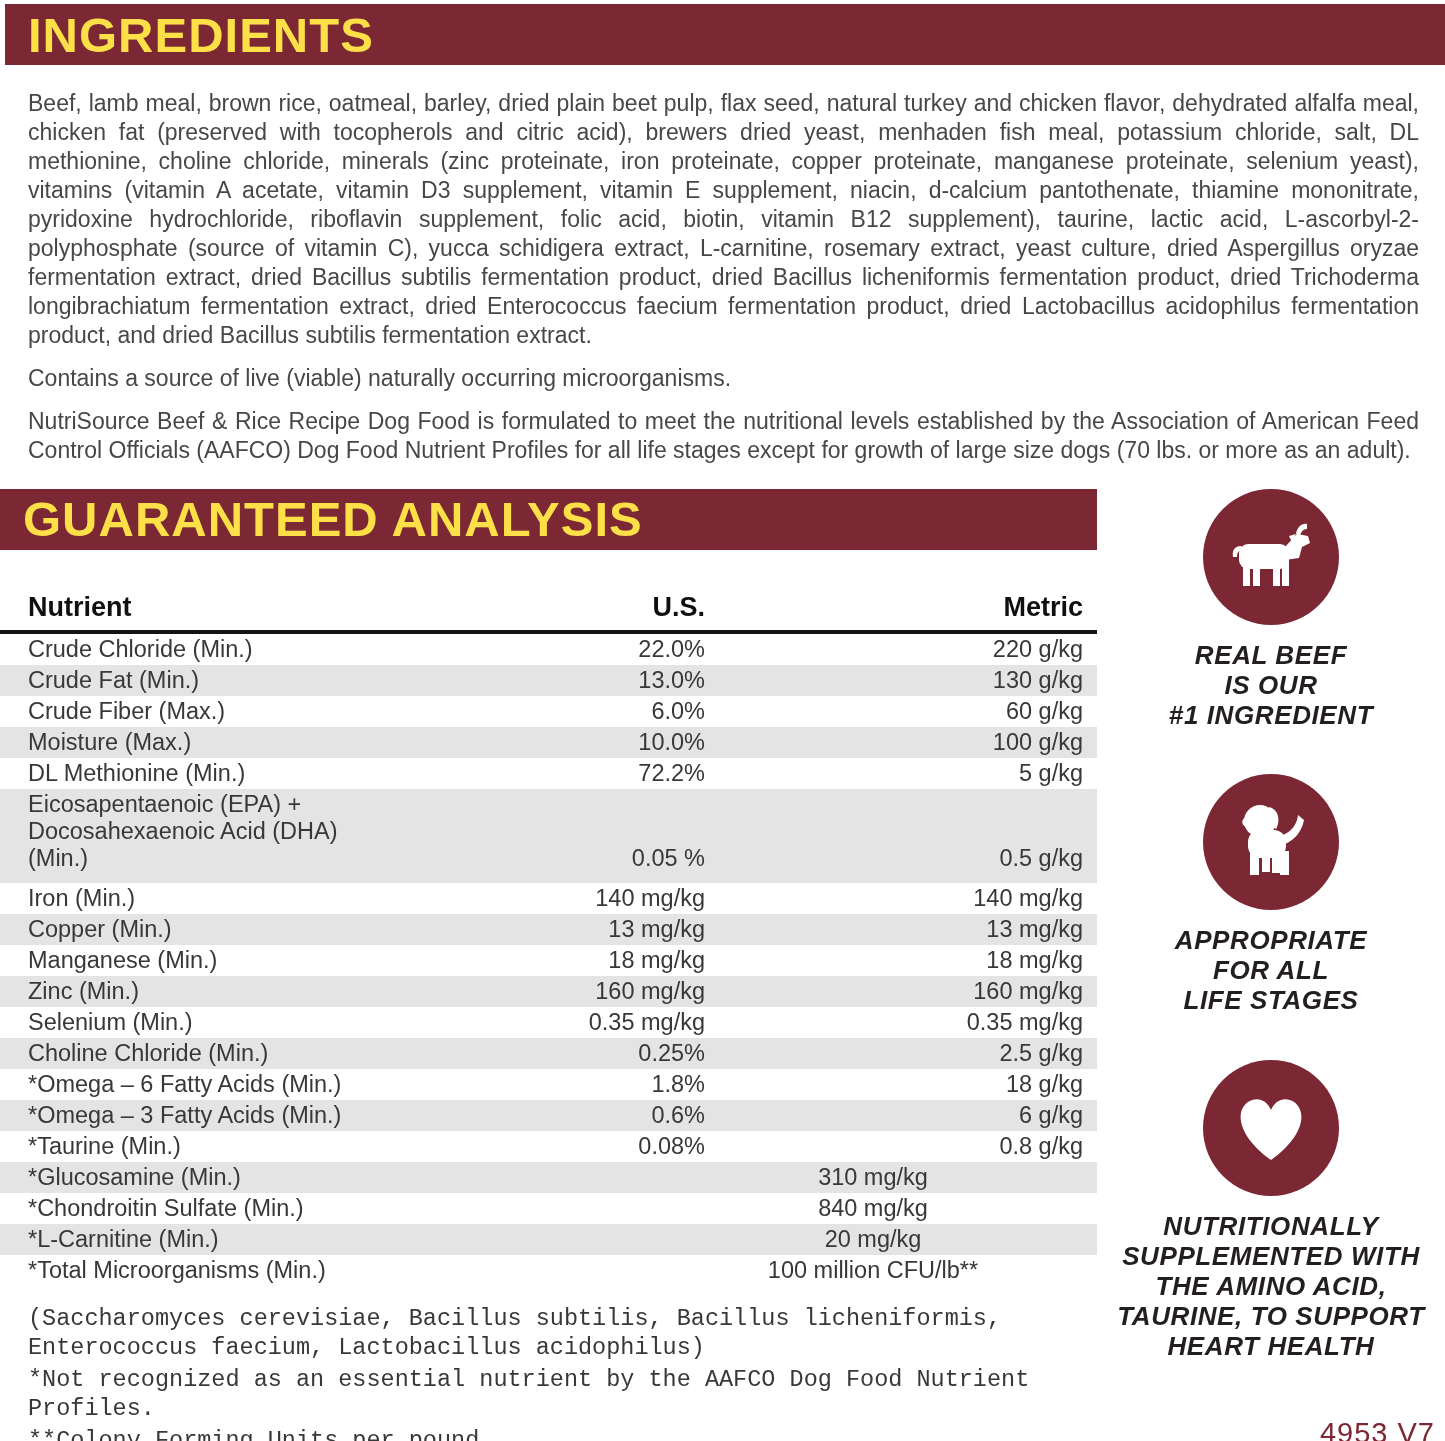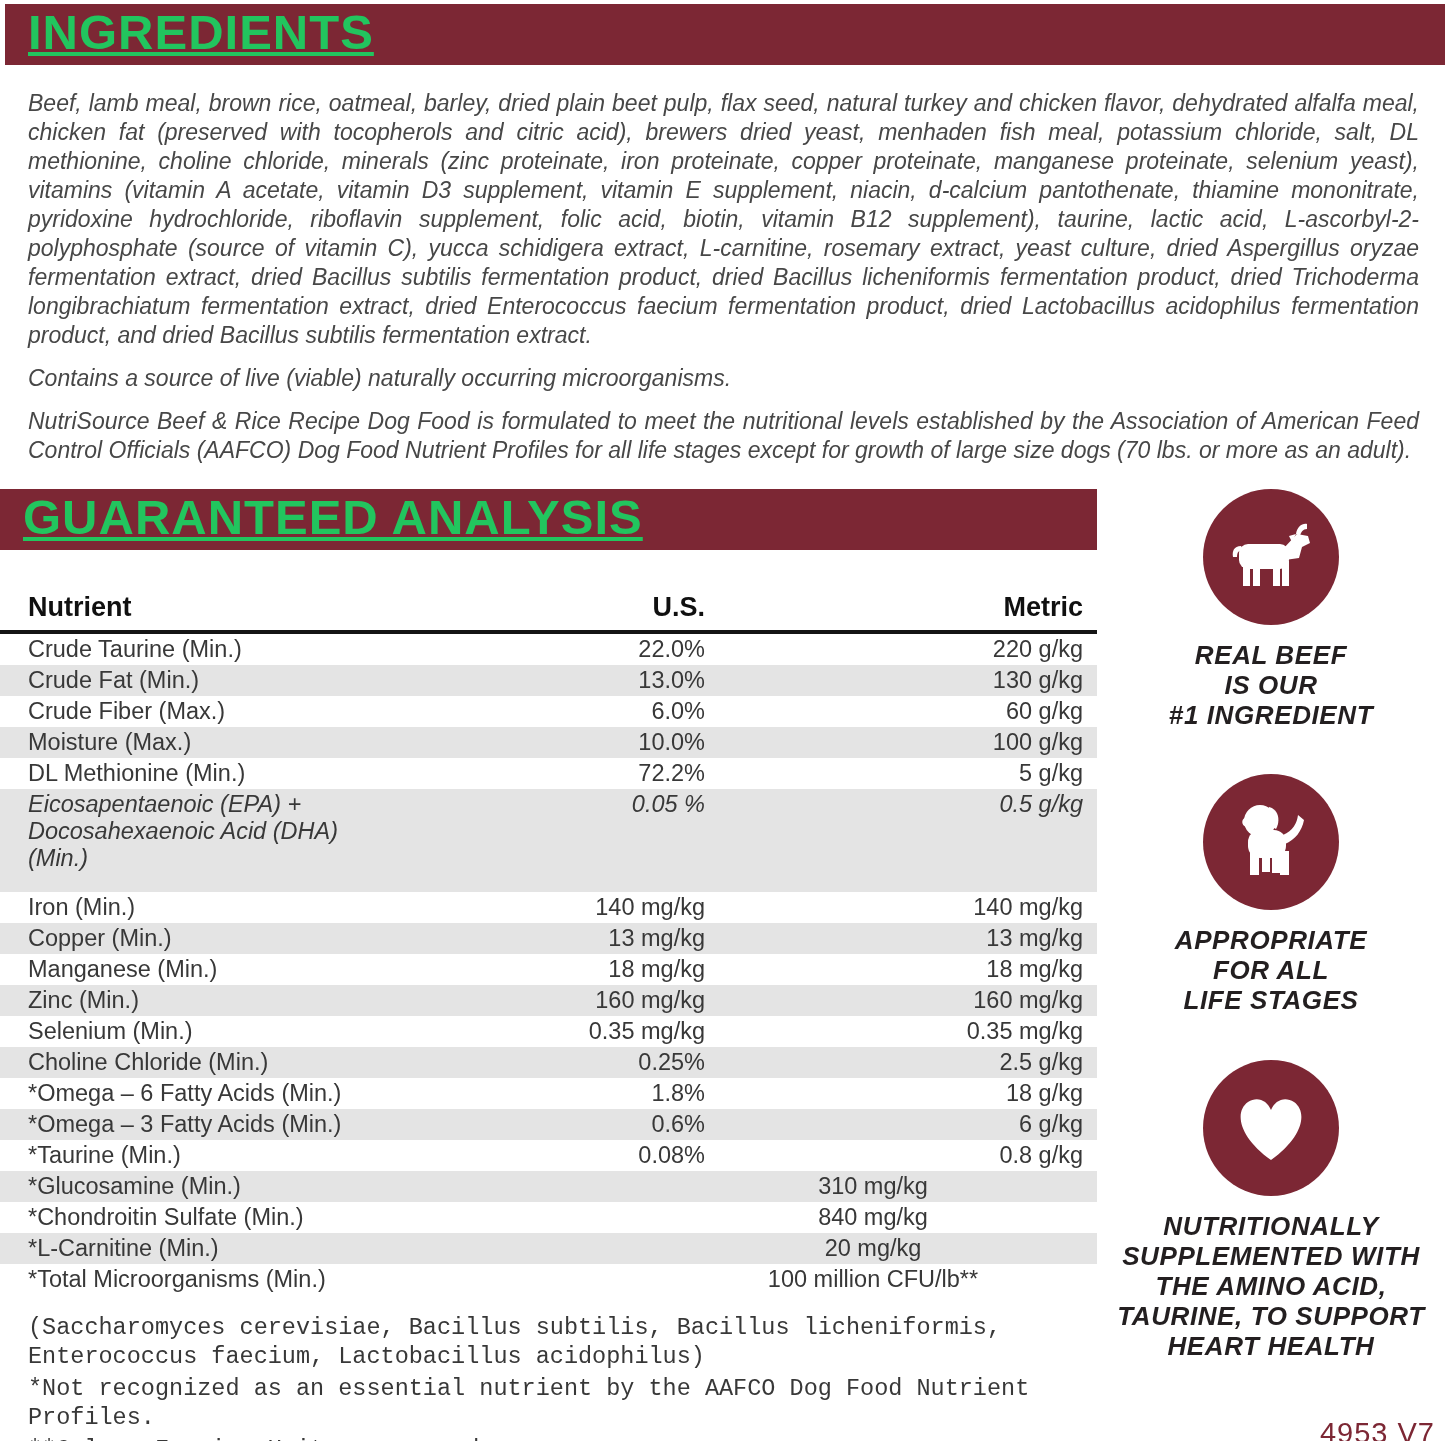--- a/index.html
+++ b/index.html
@@ -1,41 +1,41 @@
 <!DOCTYPE html>
 <html style="--accent: #7c2734; --row-alt: #e4e4e4;"><head>
 <meta charset="utf-8">
 <style>
   * { margin:0; padding:0; box-sizing:border-box; }
   html,body { width:1445px; background:#ffffff; font-family:"Liberation Sans", sans-serif; }
   body { height:1441px; overflow:hidden; color:#3f3f3f; }
 
-  .bar { background:var(--accent,#7c2734); color:#22c55e; display:flex; align-items:flex-start;text-decoration:underline; }
+  .bar { background:var(--accent,#7c2734); color:#fde047; display:flex; align-items:center; }
   .bar h1 { font-size:49px; font-weight:700; letter-spacing:1px; padding-left:23px; }
   .bar-ingredients { height:61px; margin:4px 0 0 5px; }
   .bar-analysis { height:61px; width:1097px; }
 
   .ingredients { padding:24px 26px 0 28px; font-size:23px; line-height:1.26; color:#474747; }
-  .ingredients p { margin-bottom:14px;font-style:italic; }
+  .ingredients p { margin-bottom:14px; }
   .ingredients .just { text-align:justify; }
 
   .main { display:flex; margin-top:24px; }
   .left { width:1097px; }
   .aside { width:348px; display:flex; flex-direction:column; align-items:center; }
 
   .thead { display:flex; margin-top:42px; padding-bottom:7px; border-bottom:4px solid #141414;
            font-weight:700; font-size:27px; color:#101010;justify-content:space-between; }
   .c-name   { flex:1; padding-left:28px; white-space:pre-line; }
   .c-us     { width:325px; text-align:right; }
   .c-metric { width:392px; text-align:right; padding-right:14px; }
   .c-span   { width:448px; text-align:center; }
 
   .trow { display:flex; align-items:center; min-height:31px; font-size:23.5px; color:#383838; }
   .trow.alt { background:var(--row-alt,#e4e4e4); }
-  .trow.two-line { align-items:flex-start; padding:2px 0 20px;font-style:italic; }
+  .trow.two-line { align-items:flex-end; padding:2px 0 11px; }
 
   .footnotes { margin-top:18px; padding-left:28px; font-size:23.5px; line-height:1.24;
                color:#383838; max-width:1045px;font-family:Liberation Mono, monospace; }
   .footnotes p { margin-top:3px; }
 
   .badge { display:flex; flex-direction:column; align-items:center; margin-bottom:44px; }
   .badge-icon { width:136px; height:136px; margin-bottom:15px; }
   .badge-label { font-weight:700; font-size:26px; line-height:1.16; letter-spacing:0.6px;
                  text-align:center; color:#231f20; white-space:pre-line;font-style:italic; }
   .code { align-self:flex-end; padding-right:10px; margin-top:12px;
@@ -62,21 +62,21 @@
     </header>
 
     <div class="thead">
       <div class="c-name">Nutrient</div>
       <div class="c-us">U.S.</div>
       <div class="c-metric">Metric</div>
     </div>
 
     <div>
         <div class="trow">
-          <div class="c-name">Crude Taurine (Min.)</div>
+          <div class="c-name">Crude Chloride (Min.)</div>
           <div class="c-us">22.0%</div>
           <div class="c-metric">220 g/kg</div>
         </div>
         <div class="trow alt">
           <div class="c-name">Crude Fat (Min.)</div>
           <div class="c-us">13.0%</div>
           <div class="c-metric">130 g/kg</div>
         </div>
         <div class="trow">
           <div class="c-name">Crude Fiber (Max.)</div>

